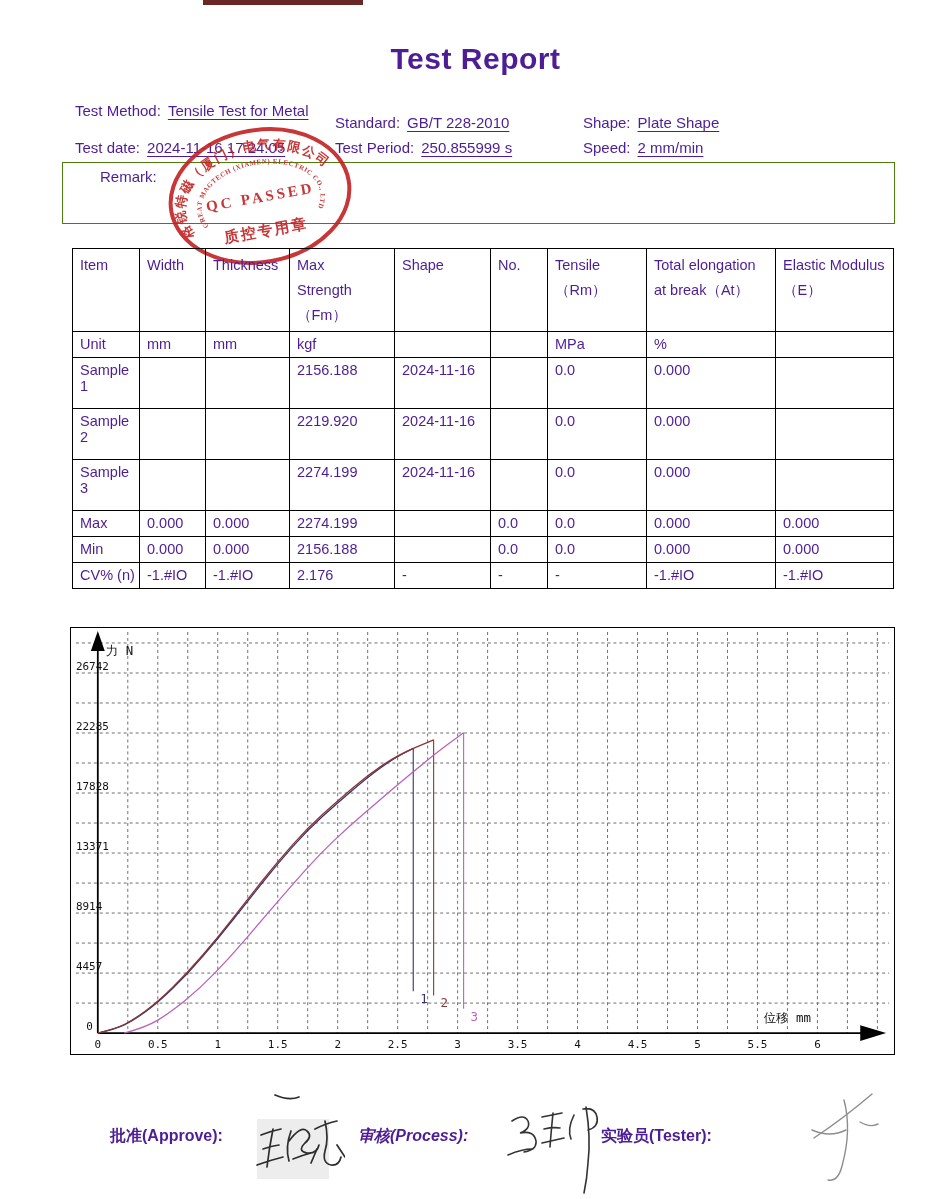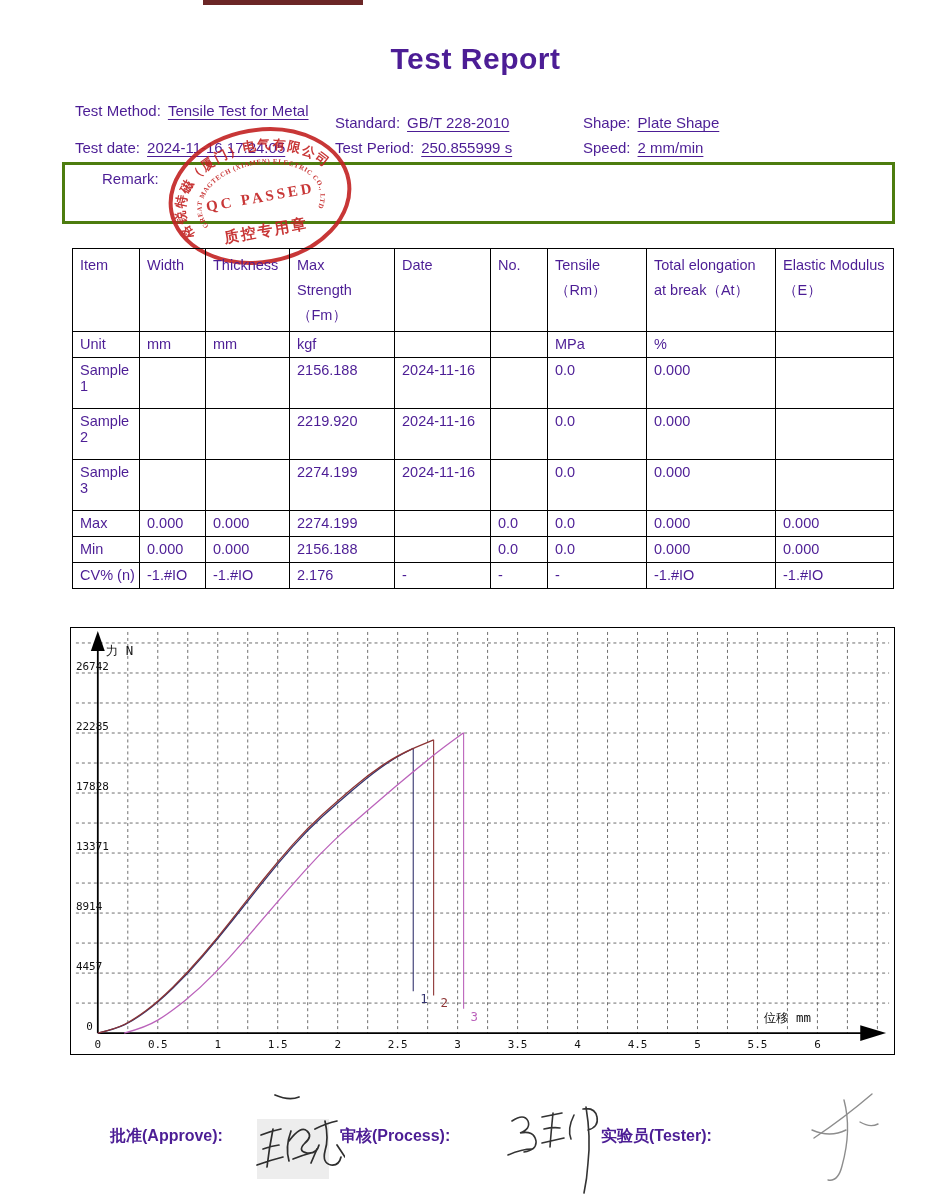--- a/index.html
+++ b/index.html
@@ -5,21 +5,21 @@
   html,body{margin:0;padding:0;background:#fff;}
   .page{position:relative;width:951px;height:1199px;background:#fff;overflow:hidden;
         font-family:"Liberation Sans",sans-serif;color:#4c1d95;}
   .top-bar{position:absolute;left:203px;top:0;width:160px;height:5px;background:#6b2626;}
   .title{position:absolute;left:0;right:0;top:42px;text-align:center;
          font-size:30px;font-weight:bold;letter-spacing:.5px;}
   .field{position:absolute;font-size:15px;white-space:nowrap;}
   .flabel{margin-right:7px;}
   .uv{text-decoration:underline;text-underline-offset:3px;}
   .remark-box{position:absolute;left:62px;top:162px;width:833px;height:62px;
-              border:3px solid #4d7c0f;box-sizing:border-box;}
+              border:1px solid #4d7c0f;box-sizing:border-box;}
   .remark-label{position:absolute;left:37px;top:5px;font-size:15px;}
   .stamp{position:absolute;left:150px;top:112px;width:220px;height:168px;
          transform:rotate(-10deg);opacity:.9;pointer-events:none;}
   table.results{position:absolute;left:72px;top:248px;width:767px;border-collapse:collapse;
                 table-layout:fixed;font-size:14.5px;}
   table.results th,table.results td{border:1px solid #000;text-align:left;vertical-align:top;
                 padding:4px 4px 2px 7px;font-weight:normal;overflow:hidden;}
   table.results th{white-space:pre-line;line-height:1.72;height:76px;}
   table.results tbody tr:nth-child(1){height:26px;}
   table.results tbody tr:nth-child(2),
@@ -95,21 +95,21 @@
         <col style="width: 118px;">
       </colgroup>
       <thead>
         <tr>
           <th>Item</th>
           <th>Width</th>
           <th>Thickness</th>
           <th>Max
 Strength
 （Fm）</th>
-          <th>Date</th>
+          <th>Shape</th>
           <th>No.</th>
           <th>Tensile
 （Rm）</th>
           <th>Total elongation
 at break（At）</th>
           <th>Elastic Modulus
 （E）</th>
         </tr>
       </thead>
       <tbody>
@@ -268,21 +268,21 @@
       <text x="349.91499999999996" y="377.05923266771373" fill="#34346e" font-size="12.5" font-family="'DejaVu Sans Mono',monospace">1</text>
       <path d="M26,407Q44.075,402.6706304689253 53.1125,398.07067534215844Q62.15,393.4707202153915 74.2,384.5413955575499Q86.25,375.6120708997083 101.3125,360.8651559344851Q116.375,346.1182409692618 131.4375,328.5301772492708Q146.5,310.9421135292798 161.5625,291.66288983621274Q176.625,272.38366614314566 191.6875,253.44267444469375Q206.75,234.50168274624187 221.8125,217.59008301548127Q236.875,200.67848328472067 251.9375,187.1492035001122Q267,173.61992371550372 282.0625,160.76710792012565Q297.125,147.9142921247476 312.1875,137.76733228629124Q327.25,127.62037244783488 345.325,119.9763293695311L363.4,112.33228629122732" fill="none" stroke="#8c3434" stroke-width="1.3"></path>
       <line x1="363.4" y1="112.33228629122732" x2="363.4" y2="369.11801660309624" stroke="#8c3434" stroke-width="1.1"></line>
       <text x="370.4" y="381.11801660309624" fill="#8c3434" font-size="12.5" font-family="'DejaVu Sans Mono',monospace">2</text>
       <path d="M52.510000000000005,407Q74.2,401.31770249046446 86.25,394.0118914067759Q98.3,386.7060803230873 113.36250000000001,374.52972851693966Q128.425,362.353376710792 143.4875,346.7947049584923Q158.55,331.2360332061925 173.6125,313.6479694862015Q188.675,296.0599057662105 203.7375,278.4718420462194Q218.8,260.8837783262284 233.8625,243.97217859546782Q248.925,227.0605788647072 263.9875,212.85483509086828Q279.05,198.6490913170294 294.1125,185.79627552165135Q309.175,172.9434597262733 324.2375,160.09064393089523Q339.3,147.2378281355172 354.3625,135.06147632936955Q369.425,122.88512452322192 381.475,114.09109266322639L393.525,105.29706080323086" fill="none" stroke="#bb63bb" stroke-width="1.3"></path>
       <line x1="393.525" y1="105.29706080323086" x2="393.525" y2="382.6472963877047" stroke="#bb63bb" stroke-width="1.1"></line>
       <text x="400.525" y="394.6472963877047" fill="#bb63bb" font-size="12.5" font-family="'DejaVu Sans Mono',monospace">3</text>
     </svg>
 
   <span class="footer-label" style="left:110px;top:1126px;">批准(Approve):</span>
-  <span class="footer-label" style="left:340px;top:1126px;">审核(Process):</span>
+  <span class="footer-label" style="left:358px;top:1126px;font-style:italic;">审核(Process):</span>
   <span class="footer-label" style="left:601px;top:1126px;">实验员(Tester):</span>
 
   <svg class="sig" style="left:245px;top:1093px;" width="100" height="92" viewBox="0 0 100 92">
     <rect x="12" y="26" width="72" height="60" fill="#ededed"></rect>
     <g fill="none" stroke="#2e2e2e" stroke-width="1.7" stroke-linecap="round">
       <path d="M30,2 q14,6 24,2"></path>
       <path d="M16,42 q10,-4 20,-6 M18,56 q8,-3 16,-4 M12,72 q14,-5 26,-8 M28,36 q-4,20 -6,38"></path>
       <path d="M46,38 q-6,16 -2,30 M44,48 q12,-16 18,-10 q6,5 -2,12 q-8,8 2,10 q10,1 12,-8 M48,66 q10,-4 18,-6"></path>
       <path d="M70,36 q12,-6 22,-8 M80,28 q4,18 0,30 q-3,12 6,14 q8,1 10,-8 M72,56 l-6,14 M92,52 l8,12"></path>
     </g>

